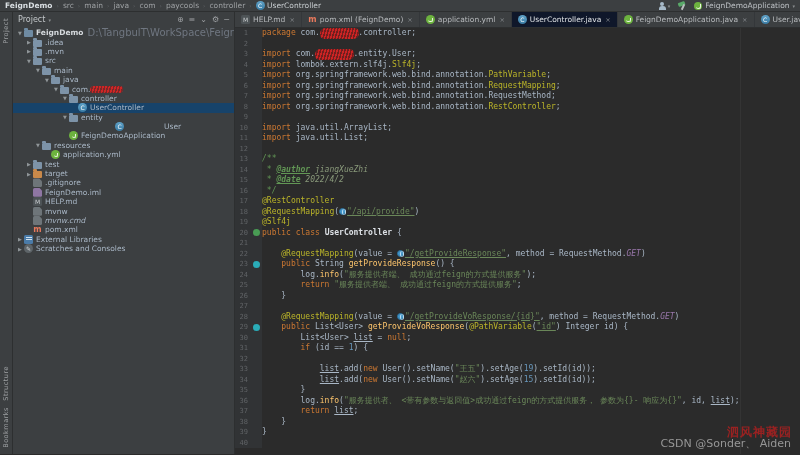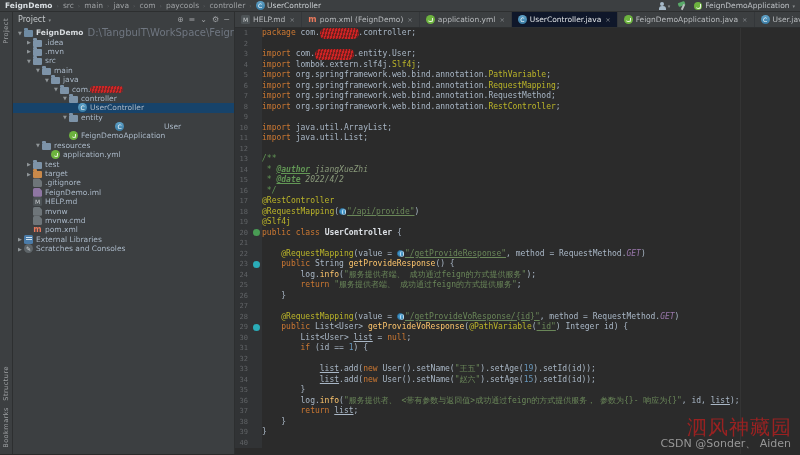--- a/index.html
+++ b/index.html
@@ -67,21 +67,21 @@
   .tag{color:#629755;font-weight:bold;font-style:italic;text-decoration:underline}
   .docv{color:#8a9a7b;font-style:italic}
   .mth{color:#ffc66d}.clsname{color:#dce0e5;font-weight:bold}
   .cons{color:#9876aa;font-style:italic}.loc{color:#a9b7c6;text-decoration:underline}
   .scrib{color:transparent;border-radius:5px;background:repeating-linear-gradient(100deg,rgba(221,35,35,.9) 0 1.5px,rgba(170,20,20,.55) 1.5px 3px);transform:skewX(-6deg);display:inline-block}
   .glbico{display:inline-block;width:7px;height:7px;border-radius:50%;background:#4395c9;border:1px solid #2b6f99;vertical-align:-1px;margin-right:1px;position:relative}
   .glbico::after{content:"";position:absolute;left:2px;top:0;width:2px;height:6px;border-radius:50%;border:1px solid #bfe0f2;border-width:0 1px}
   .gi{width:7px;height:7px;border-radius:50%}
   .gi-bean{background:#499c54}
   .gi-api{background:#2aacb8}
-  .wm-red{position:absolute;right:8px;bottom:13px;font-size:20px;font-weight:normal;color:#c41e1e;opacity:.72;letter-spacing:1px;pointer-events:none}
+  .wm-red{position:absolute;right:8px;bottom:13px;font-size:12px;font-weight:bold;color:#c41e1e;opacity:.72;letter-spacing:1px;pointer-events:none}
   .wm-gray{position:absolute;right:9px;bottom:3px;font-size:11px;color:#969696;pointer-events:none}
 </style>
 </head>
 <body>
 
 <div class="topbar">
   <div class="crumbs" id="crumbs">
       <span class="crumb-root"><span>FeignDemo</span></span>
       <span class="crumb-sep">›</span>
       <span><span>src</span></span>
@@ -231,21 +231,21 @@
         <div class="trow" style="padding-left: 12px;">
           <span class="arr"></span>
           <span class="ti ti-md">M</span>
           <span class="tlabel">HELP.md</span>
         </div>
         <div class="trow" style="padding-left: 12px; align-items: flex-end;">
           <span class="arr"></span>
           <span class="ti ti-txt"></span>
           <span class="tlabel">mvnw</span>
         </div>
-        <div class="trow" style="padding-left: 12px;">
+        <div class="trow" style="padding-left: 12px; font-style: italic;">
           <span class="arr"></span>
           <span class="ti ti-cmd"></span>
           <span class="tlabel">mvnw.cmd</span>
         </div>
         <div class="trow" style="padding-left: 12px;">
           <span class="arr"></span>
           <span class="ti ti-mvn">m</span>
           <span class="tlabel">pom.xml</span>
         </div>
         <div class="trow" style="padding-left: 3px;">

